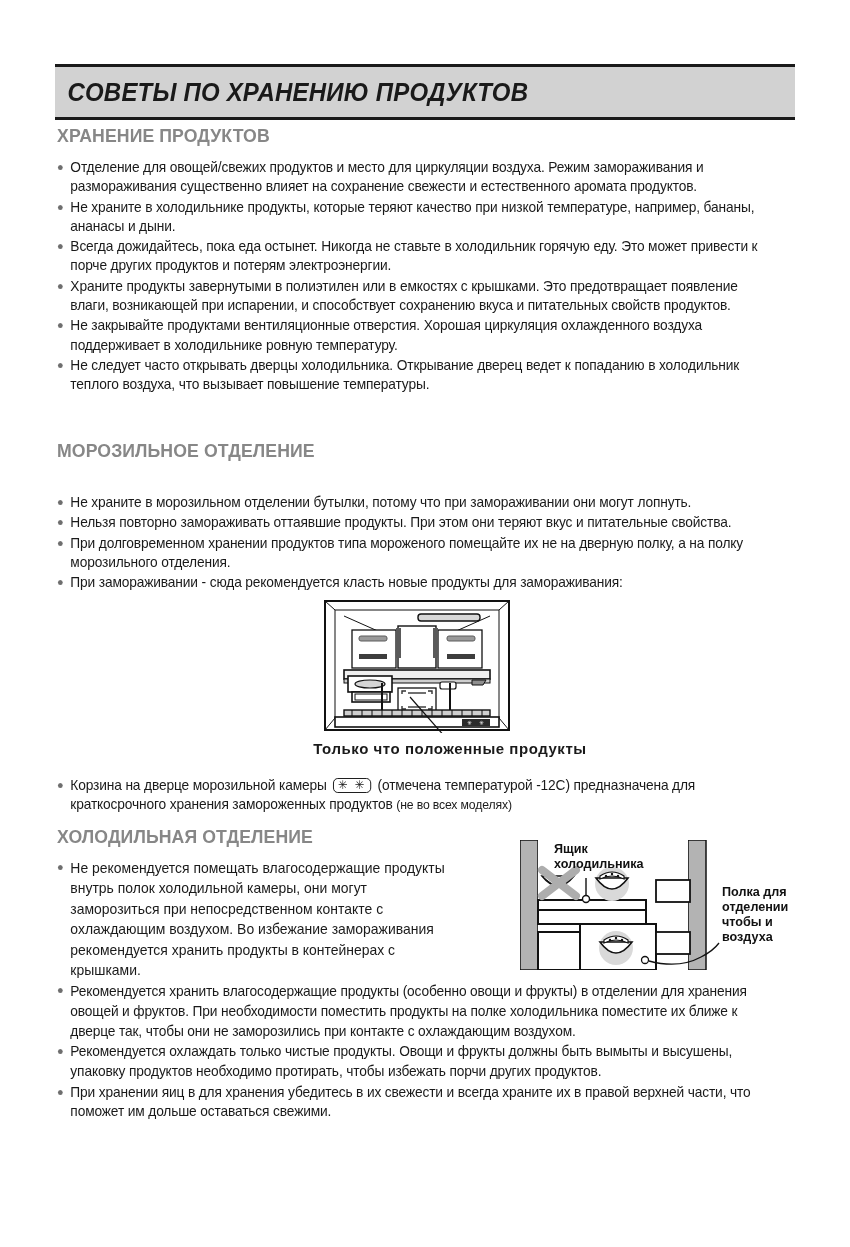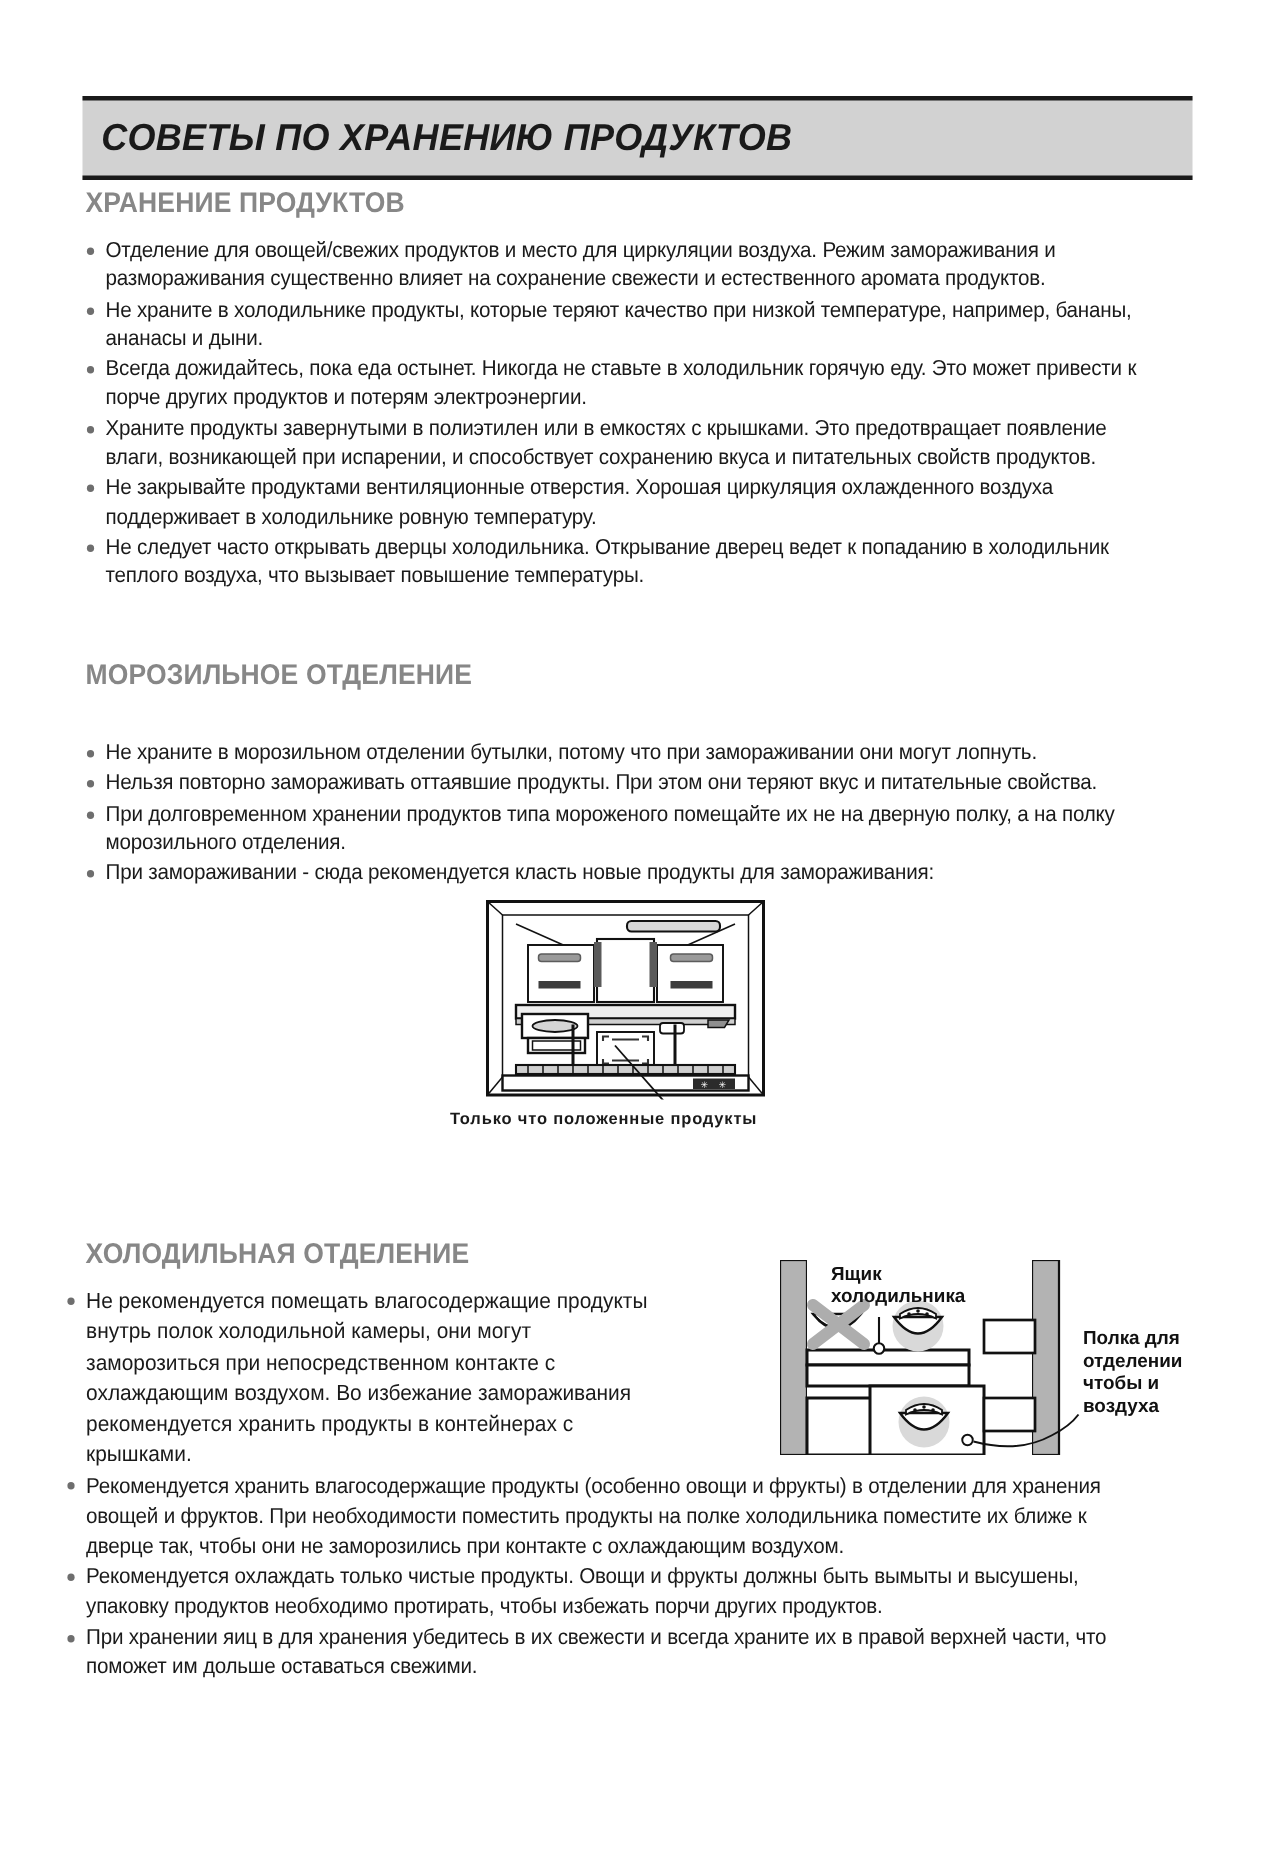--- a/index.html
+++ b/index.html
@@ -54,29 +54,29 @@
   .star-badge{
     display:inline-block;border:1.6px solid #1a1a1a;border-radius:5px;
     padding:0 4px;margin:0 3px;line-height:13px;vertical-align:1px;
     font-size:12px;letter-spacing:2px;
   }
   .small-note{font-size:12.8px;}
 
   
   .fig-freezer{position:absolute;left:322px;top:598px;width:190px;height:135px;}
   .fig-cap{
-    position:absolute;left:300px;top:740px;width:300px;text-align:left;
-    font-size:11px;font-weight:bold;letter-spacing:.55px;color:#1a1a1a;
+    position:absolute;left:300px;top:740px;width:300px;text-align:center;
+    font-size:15px;font-weight:bold;letter-spacing:.55px;color:#1a1a1a;
   }
 
   
   .fig-fridge{position:absolute;left:520px;top:840px;width:280px;height:130px;}
 
   
-  #list-fridge{position:absolute;left:44px;top:858px;width:740px;}
+  #list-fridge{position:absolute;left:57px;top:858px;width:740px;}
   .float-box{float:right;width:320px;height:122px;}
   .clearfix::after{content:"";display:block;clear:both;}
 
   .lbl{position:absolute;font-weight:bold;font-size:12.6px;line-height:15px;color:#111;}
 </style>
 </head>
 <body>
 
 <div class="page">
 
@@ -218,20 +218,28 @@
       </g>
 
       <g stroke="#111" stroke-width="1.2">
         <line x1="88" y1="99" x2="124" y2="140"></line>
       </g>
     </svg>
   </div>
 
   <div class="fig-cap">Только что положенные продукты</div>
 
+  <div class="blist" style="top:776px;width:750px;">
+    <div class="bullet cond">
+      <span>Корзина на дверце морозильной камеры</span>
+      <span class="star-badge">✳ ✳</span>
+      <span>(отмечена температурой -12С) предназначена для краткосрочного хранения замороженных продуктов</span>
+      <span class="small-note">(не во всех моделях)</span>
+    </div>
+  </div>
 
   <div class="sec-head" id="h-fridge">ХОЛОДИЛЬНАЯ ОТДЕЛЕНИЕ</div>
 
   <div id="list-fridge" class="clearfix">
     <div class="float-box"></div>
     <div class="bullet" style="font-size:14.6px;line-height:20.4px;width:455px;">Не рекомендуется помещать влагосодержащие продукты внутрь полок холодильной камеры, они могут заморозиться при непосредственном контакте с охлаждающим воздухом. Во избежание замораживания рекомендуется хранить продукты в контейнерах с крышками.</div>
     <div class="bullet cond" style="line-height:20px;">Рекомендуется хранить влагосодержащие продукты (особенно овощи и фрукты) в отделении для хранения овощей и фруктов. При необходимости поместить продукты на полке холодильника поместите их ближе к дверце так, чтобы они не заморозились при контакте с охлаждающим воздухом.</div>
     <div class="bullet cond" style="line-height:19.6px;">Рекомендуется охлаждать только чистые продукты. Овощи и фрукты должны быть вымыты и высушены, упаковку продуктов необходимо протирать, чтобы избежать порчи других продуктов.</div>
     <div class="bullet cond" style="line-height:19.6px;">При хранении яиц в для хранения убедитесь в их свежести и всегда храните их в правой верхней части, что поможет им дольше оставаться свежими.</div>
   </div>

